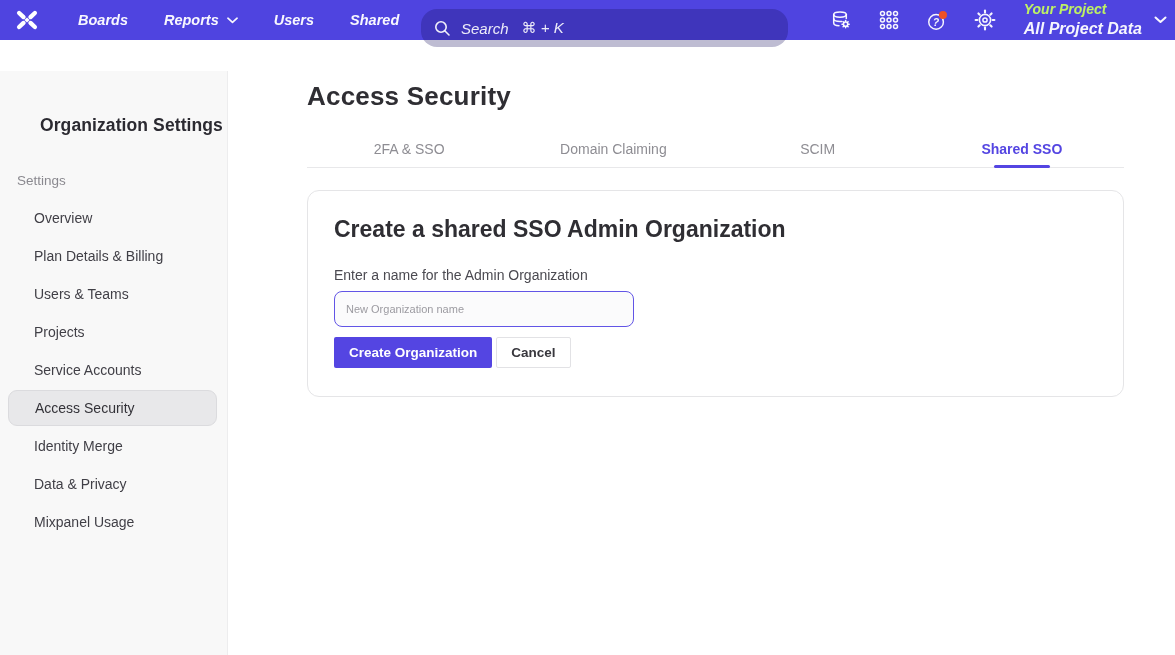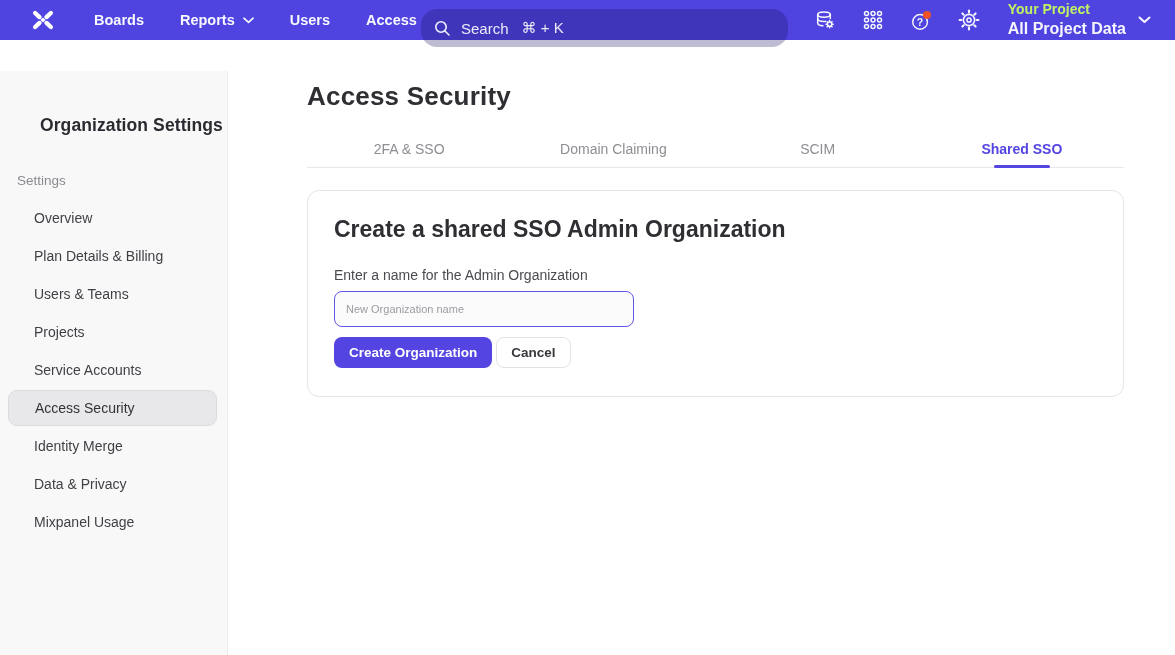--- a/index.html
+++ b/index.html
@@ -6,21 +6,21 @@
   html,body { margin:0; padding:0; }
   body {
     width:1175px; height:655px; overflow:hidden; position:relative;
     font-family:"Liberation Sans","DejaVu Sans",sans-serif;
     background:#ffffff; color:#2f2e33;
   }
 
   
   .topbar {
     position:absolute; top:0; left:0; width:1175px; height:40px;
-    background:#4f44e0; display:flex; align-items:center; padding:0 24px;
+    background:#4f44e0; display:flex; align-items:center; padding:0 8px;font-style:italic;
   }
   .logo { width:30px; height:30px; margin:0 36px 0 4px; display:flex; align-items:center; justify-content:center; cursor:pointer; }
   .topnav { display:flex; align-items:center; gap:36px; }
   .topnav .navlink {
     color:rgba(255,255,255,.96); font-size:14.5px; font-weight:600;
     display:flex; align-items:center; gap:8px; cursor:pointer; text-decoration:none;
   }
   .searchbar {
     position:absolute; left:421px; top:9px; width:367px; height:38px;
     background:rgba(23,16,94,.28); border-radius:16px;
@@ -74,21 +74,21 @@
   .card-title { margin:0; font-size:23px; font-weight:700; color:#2f2e33; }
   .field-label { display:block; margin-top:24px; font-size:14px; color:#4b4a51; }
   .org-input {
     margin-top:8px; width:300px; height:36px; border:1.5px solid #6255e6; border-radius:8px;
     background:#fbfbfc; padding:0 11px; font-size:11px; color:#2f2e33; outline:none;
     font-family:"Liberation Sans","DejaVu Sans",sans-serif;
   }
   .org-input::placeholder { color:#9c9ba1; }
   .btn-row { margin-top:10px; display:flex; gap:4px; }
   .btn {
-    border:none; border-radius:8px; font-size:13.5px; font-weight:700; cursor:pointer;
+    border:none; border-radius:2px; font-size:13.5px; font-weight:700; cursor:pointer;
     font-family:"Liberation Sans","DejaVu Sans",sans-serif; height:31px;
   }
   .btn.primary { background:#5445e2; color:#fff; padding:0 15px; }
   .btn.secondary { background:#fff; color:#38373d; border:1px solid #e2e2e5; padding:0 14px; }
 </style>
 </head>
 <body>
 
 <header class="topbar">
   <div class="logo">
@@ -104,21 +104,21 @@
   </div>
   <nav class="topnav">
     <a class="navlink">Boards</a>
     <a class="navlink">
       <span>Reports</span>
       <svg width="11" height="7" viewBox="0 0 12 7">
           <path d="M1 1 L6 5.6 L11 1" stroke="rgba(255,255,255,.96)" stroke-width="1.8" fill="none" stroke-linecap="round" stroke-linejoin="round"></path>
         </svg>
     </a>
     <a class="navlink">Users</a>
-    <a class="navlink">Access</a>
+    <a class="navlink">Shared</a>
   </nav>
 
   <div class="searchbar">
     <svg width="17" height="17" viewBox="0 0 17 17">
       <circle cx="7" cy="7" r="5.2" fill="none" stroke="rgba(255,255,255,.92)" stroke-width="1.6"></circle>
       <line x1="11" y1="11" x2="15" y2="15" stroke="rgba(255,255,255,.92)" stroke-width="1.6" stroke-linecap="round"></line>
     </svg>
     <span class="search-text">Search</span>
     <span class="search-shortcut">⌘ + K</span>
   </div>

